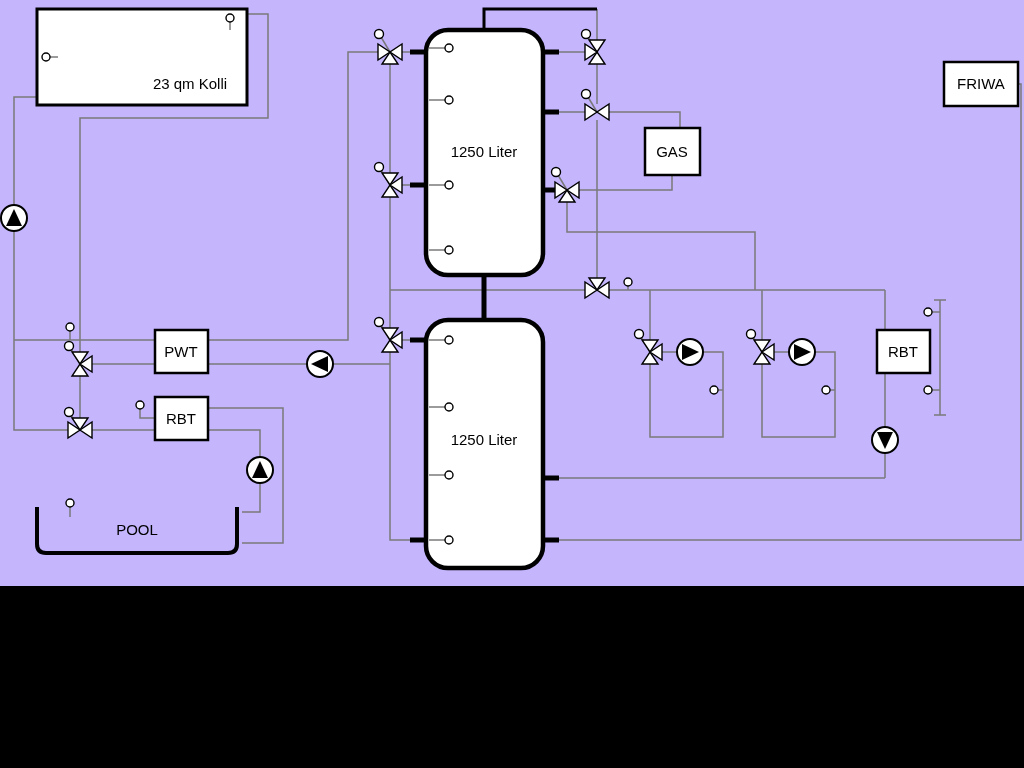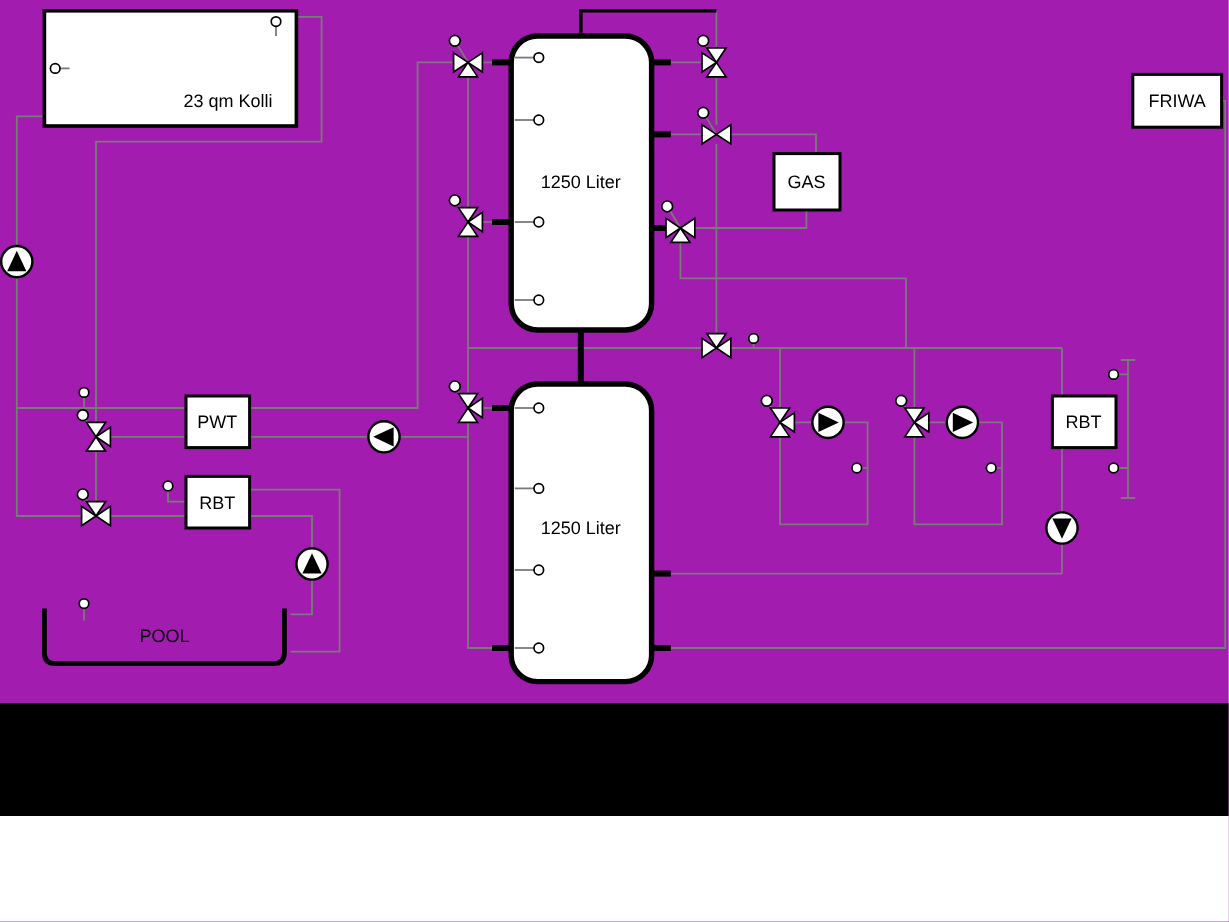--- a/index.html
+++ b/index.html
@@ -1,17 +1,17 @@
 <!DOCTYPE html>
 <html><head>
 <meta charset="utf-8">
 <style>
   html,body{margin:0;padding:0;background:#fff;}
   body{font-family:"Liberation Sans",sans-serif;}
-  #stage{position:relative;width:1024px;height:680px;background:#a21caf;overflow:hidden;}
+  #stage{position:relative;width:1024px;height:768px;background:#c4b5fd;overflow:hidden;}
   svg{display:block;}
   text{font-family:"Liberation Sans",sans-serif;fill:#000;}
   .lbl{font-size:15px;text-anchor:middle;}
   .pipe{stroke:#7a7a7a;stroke-width:1.5;fill:none;}
   .pipe-dark{stroke:#000;stroke-width:3;fill:none;}
   .stub{stroke:#000;stroke-width:5;fill:none;}
   .boxline{fill:#fff;stroke:#000;}
   .valve{fill:#fff;stroke:#000;stroke-width:1.4;}
   .sensor{fill:#fff;stroke:#000;stroke-width:1.4;}
   .pumpc{fill:#fff;stroke:#000;stroke-width:2;}

